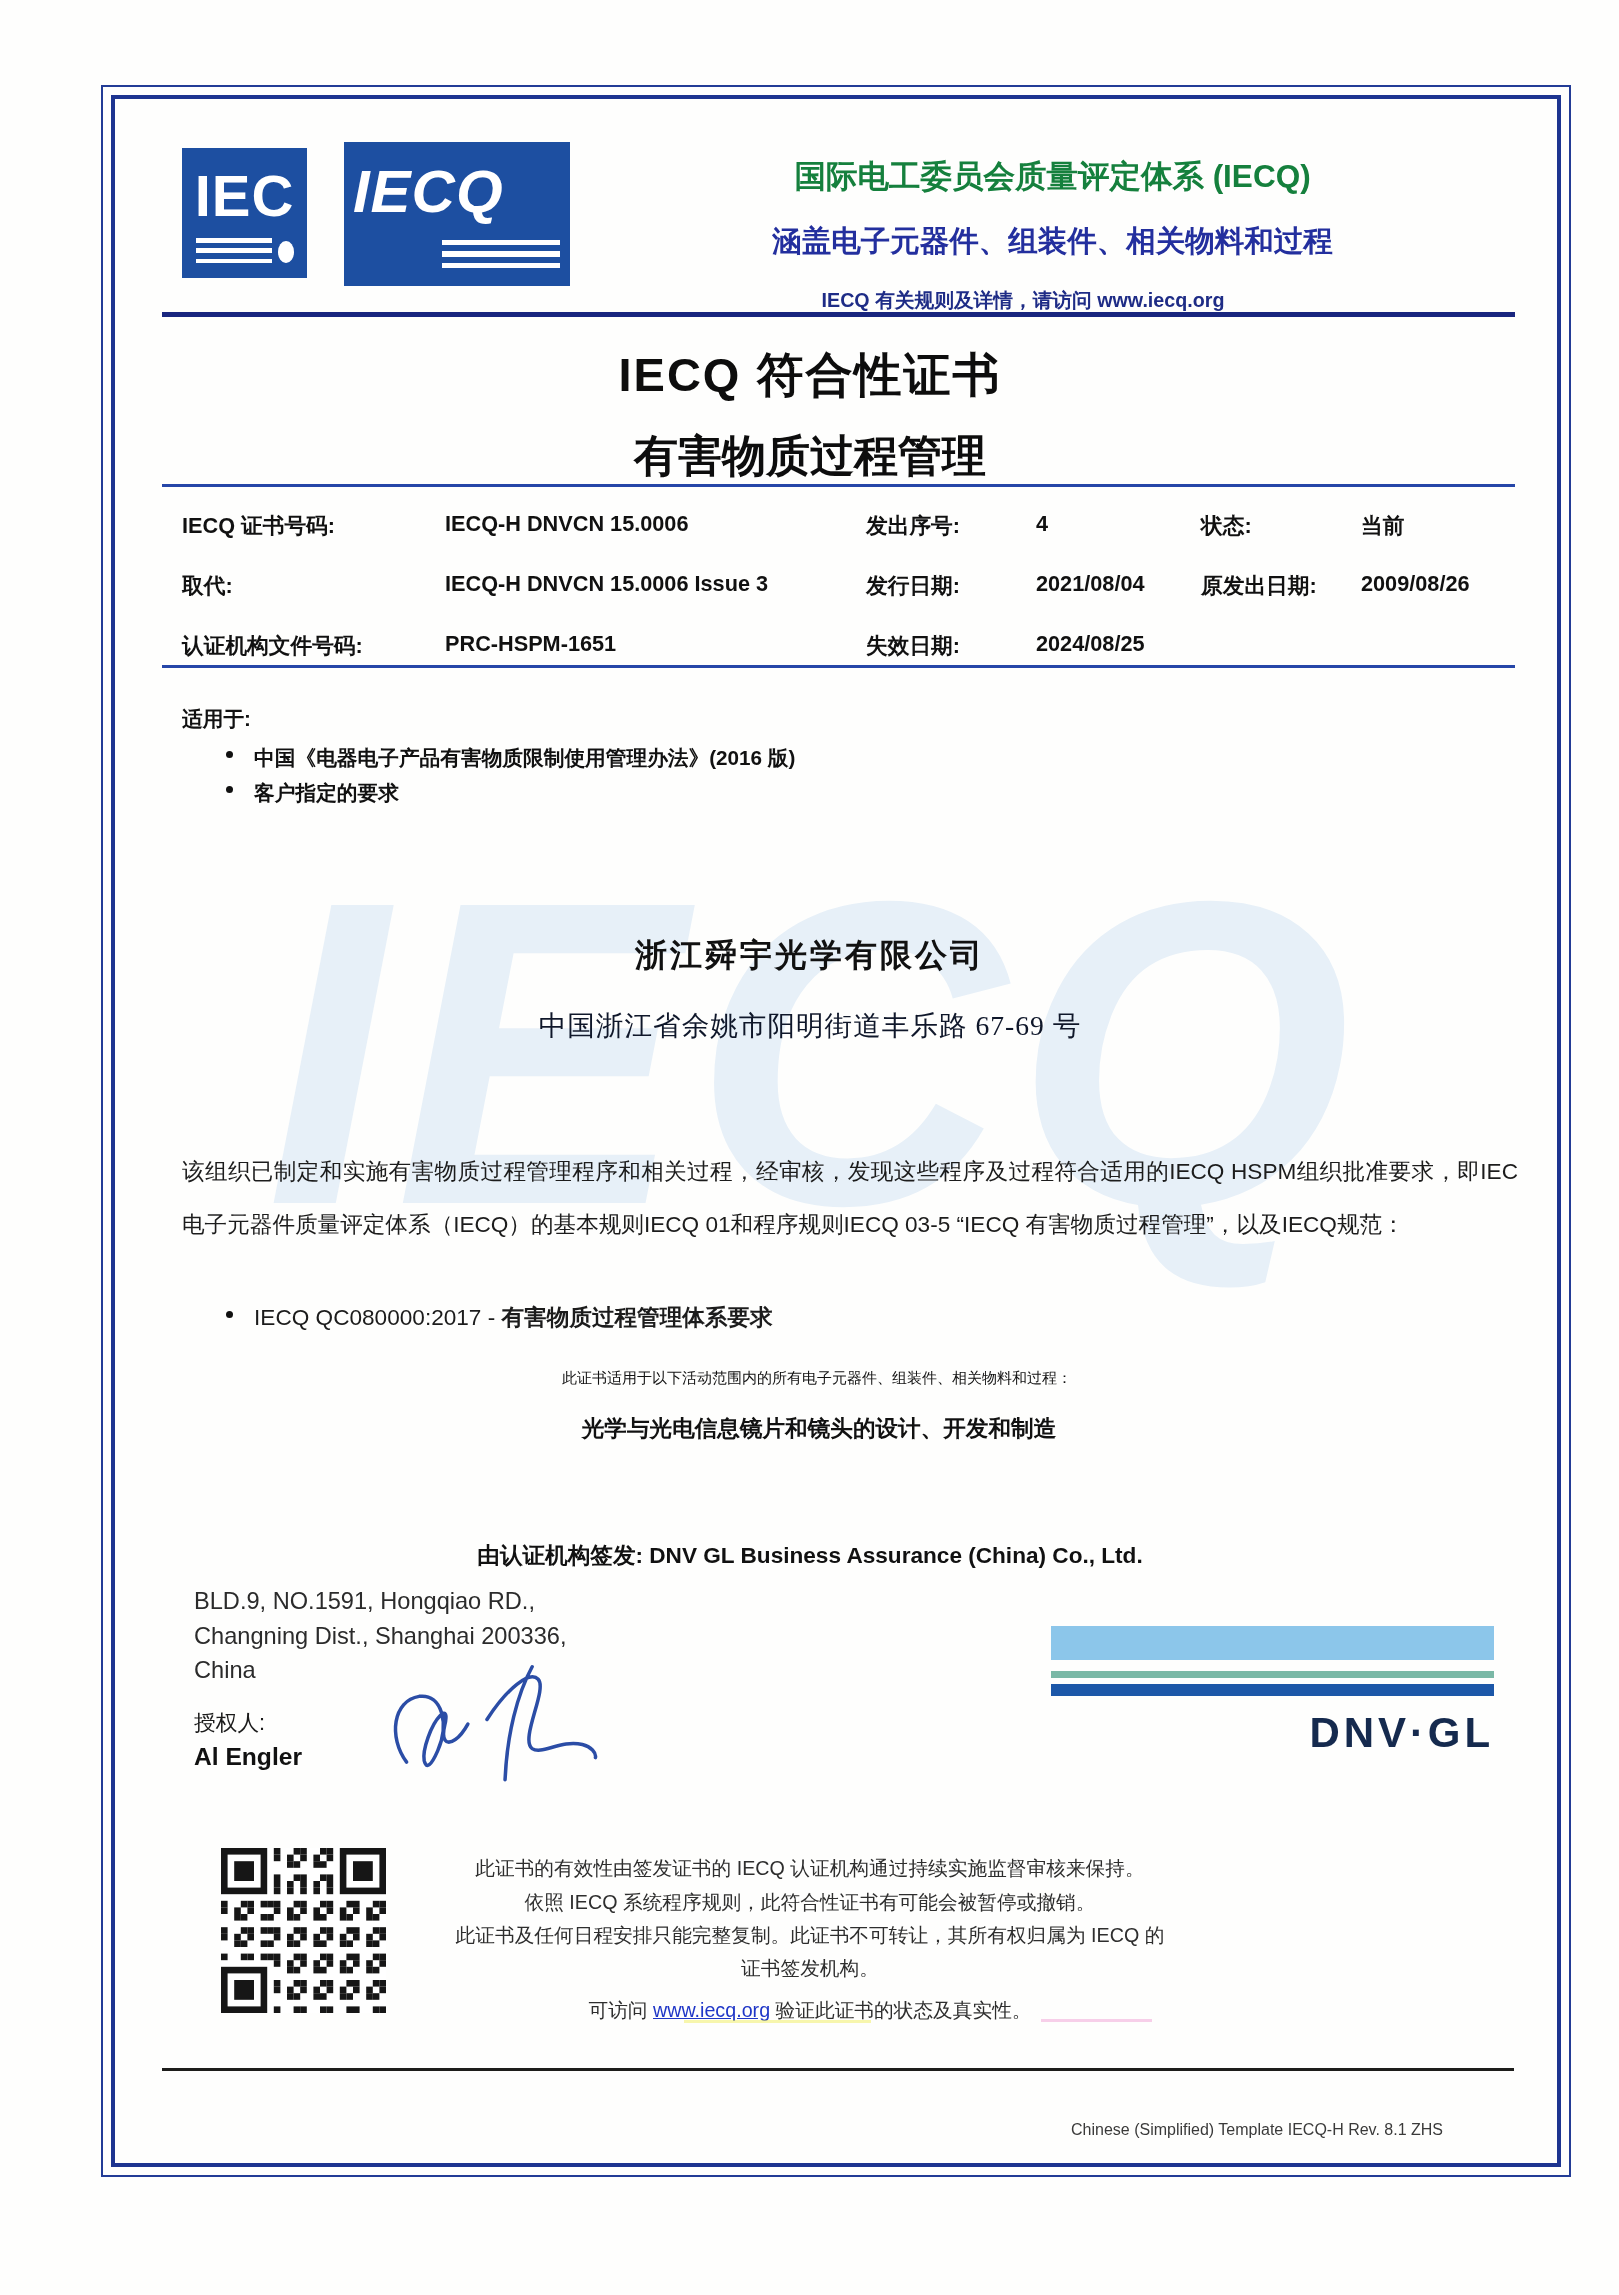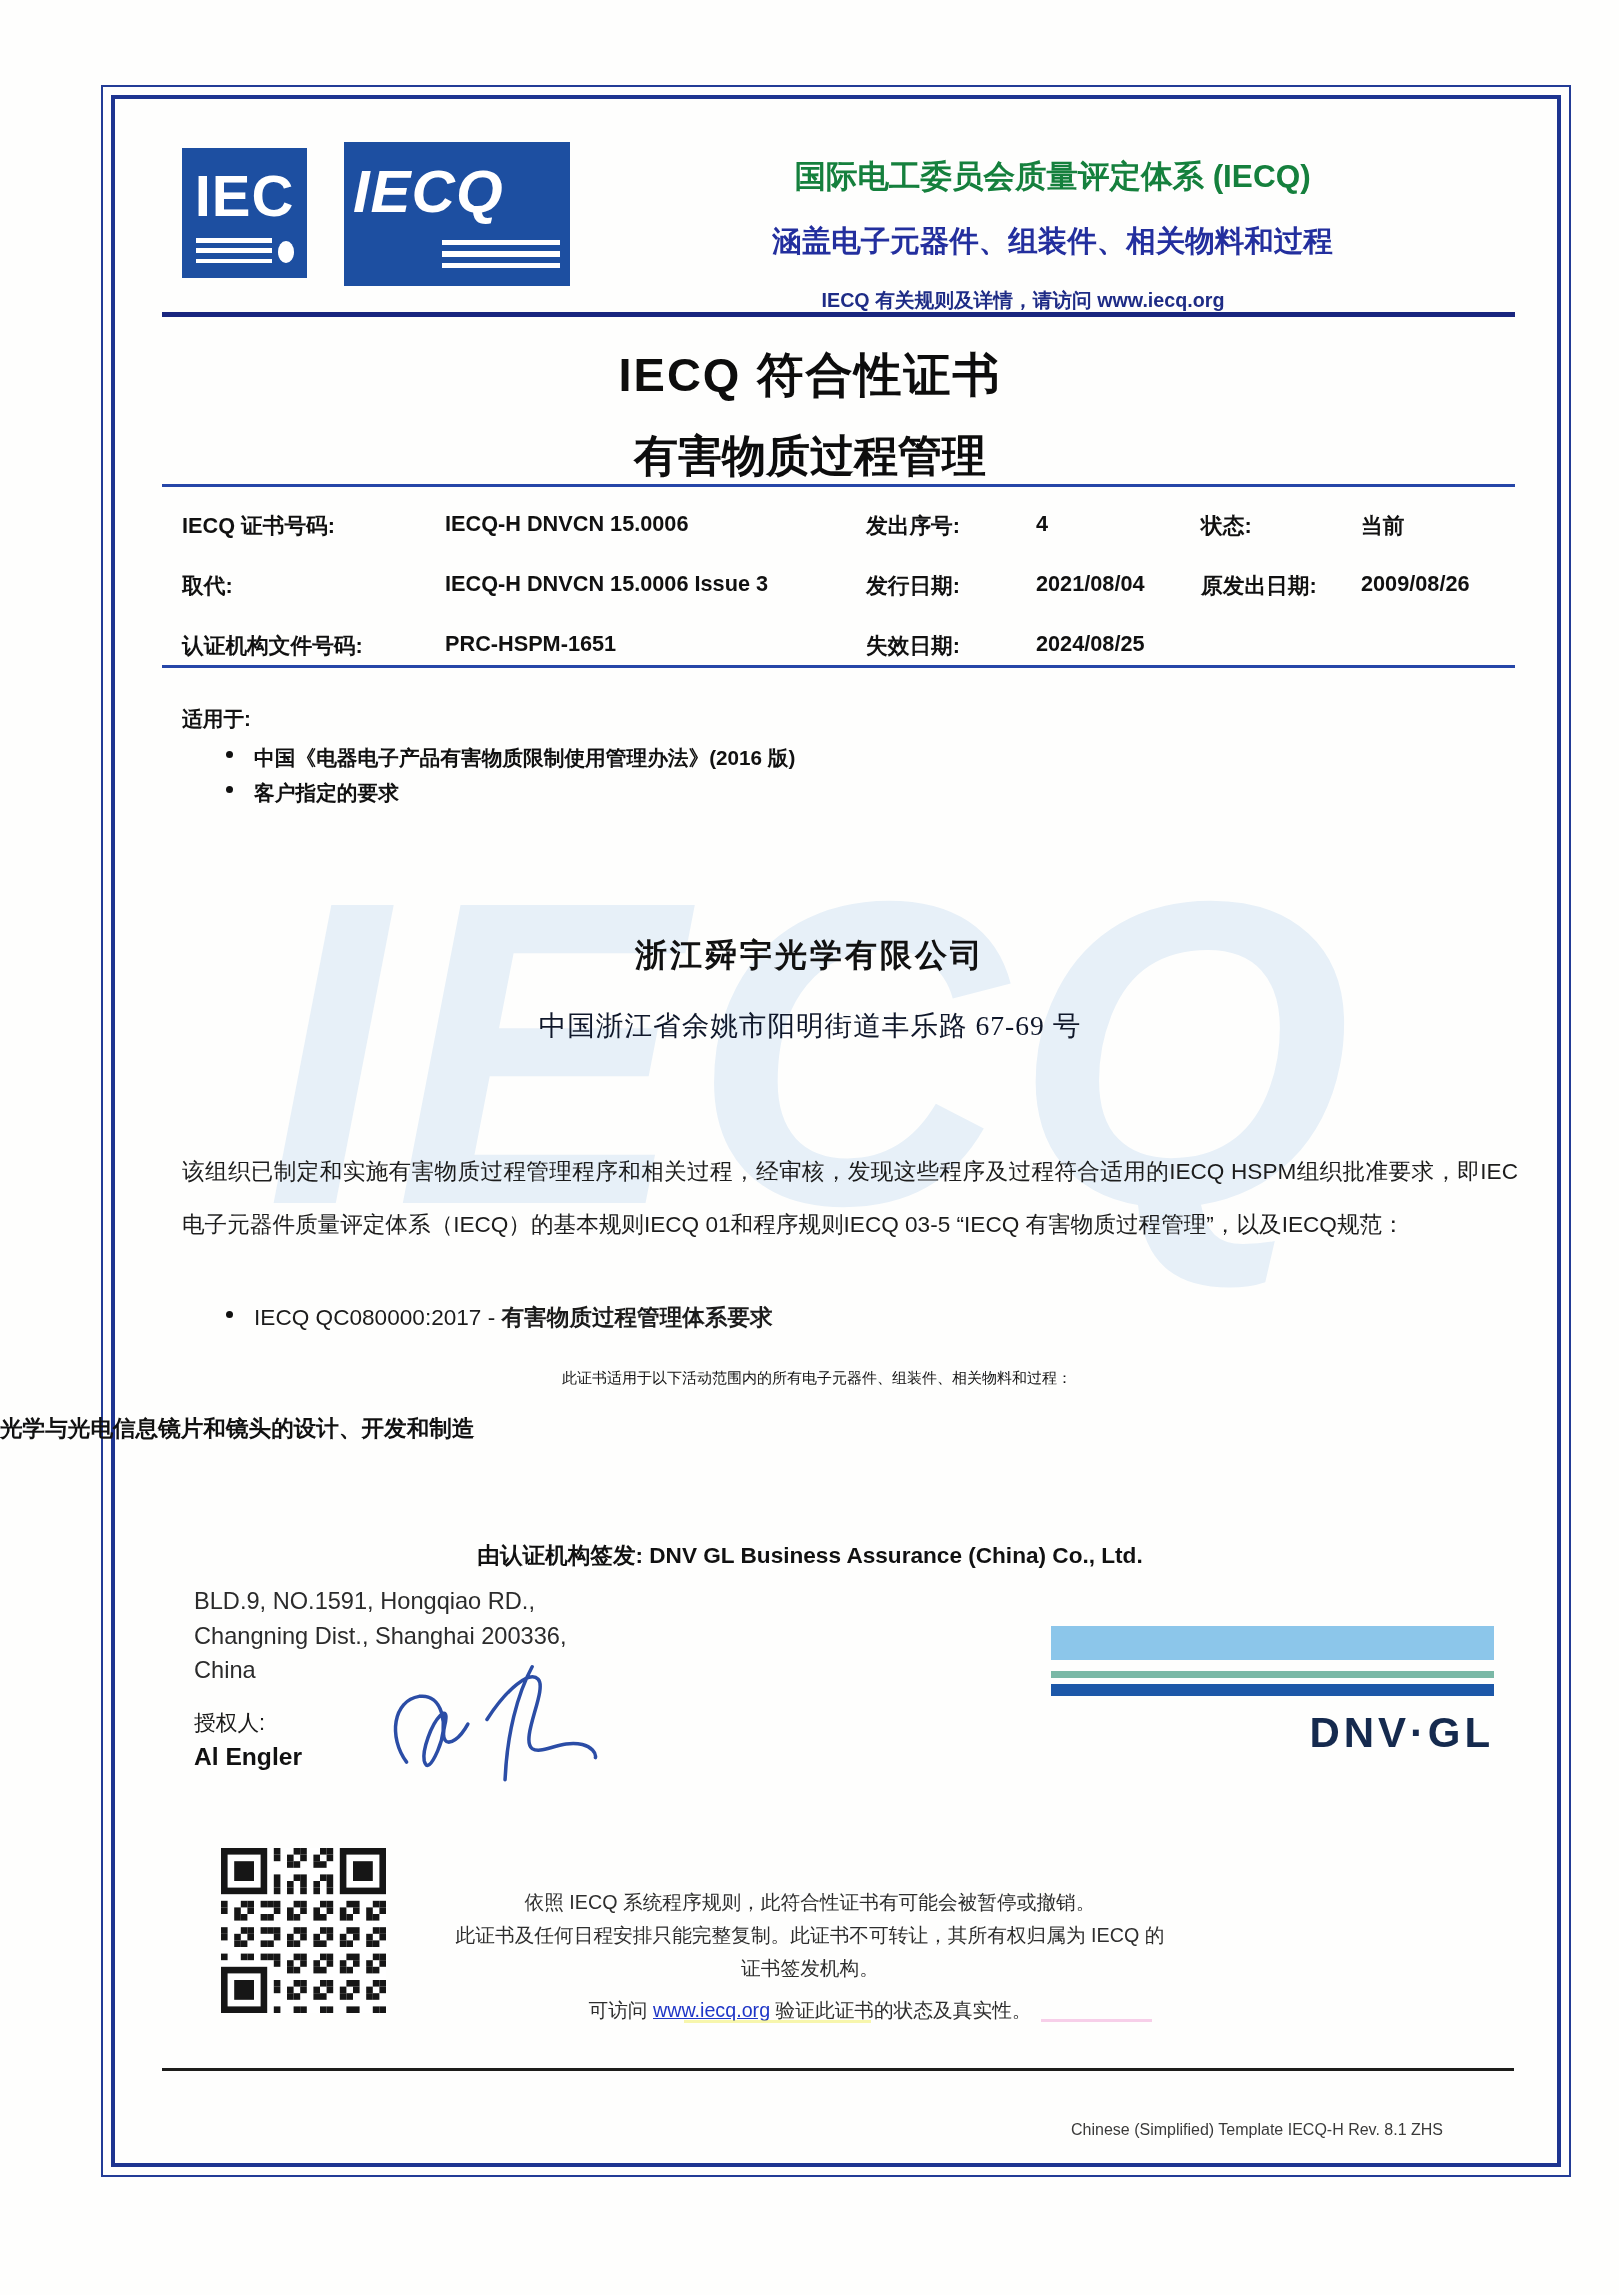--- a/index.html
+++ b/index.html
@@ -45,21 +45,21 @@
   .company{left:0;right:0;top:934px;text-align:center;font-size:32px;font-weight:600;
            font-family:"Liberation Serif",serif;letter-spacing:3px;}
   .caddr{left:0;right:0;top:1007px;text-align:center;font-size:27.6px;
          font-family:"Liberation Serif",serif;letter-spacing:1px;color:#0f172a;}
   
   .bodytext{left:182px;top:1146px;width:1336px;font-size:22.6px;line-height:2.34;
             text-align:justify;color:#1c1c1c;}
   .specbullet{left:226px;top:1302px;width:1230px;font-size:22.6px;color:#1c1c1c;}
   .specbold{font-weight:bold;}
   .scope1{left:0;right:0;top:1369px;text-align:center;font-size:15px;font-weight:normal;padding-left:14px;}
-  .scope2{left:0;right:0;top:1413px;font-size:22.6px;font-weight:bold;}
+  .scope2{left:0;right:0;top:1413px;text-align:center;font-size:22.6px;font-weight:bold;padding-left:18px;}
   
   .issuer{left:0;right:0;top:1540px;text-align:center;font-size:22.6px;font-weight:bold;}
   .iaddr{left:194px;font-size:23.6px;color:#2b2b2b;}
   .auth-label{left:194px;top:1708px;font-size:21.7px;color:#1a1a1a;}
   .auth-name{left:194px;top:1743px;font-size:24.6px;font-weight:bold;}
   .sig{left:379px;top:1653px;}
   
   .dnv{left:1051px;top:1626px;width:443px;height:128px;}
   .dnv-bar1{position:absolute;left:0;top:0;width:100%;height:34px;background:#8cc6ea;}
   .dnv-bar2{position:absolute;left:0;top:45px;width:100%;height:6.9px;background:#7ab8a6;}
@@ -174,20 +174,21 @@
     </svg>
   </div>
 
   <div class="abs dnv">
     <div class="dnv-bar1"></div>
     <div class="dnv-bar2"></div>
     <div class="dnv-bar3"></div>
     <div class="dnv-text">DNV·GL</div>
   </div>
 
+  <div class="abs fline" style="top:1855px;">此证书的有效性由签发证书的 IECQ 认证机构通过持续实施监督审核来保持。</div>
   <div class="abs fline" style="top:1889px;">依照 IECQ 系统程序规则，此符合性证书有可能会被暂停或撤销。</div>
   <div class="abs fline" style="top:1922px;">此证书及任何日程安排只能完整复制。此证书不可转让，其所有权归属为 IECQ 的</div>
   <div class="abs fline" style="top:1955px;">证书签发机构。</div>
   <div class="abs fline" style="top:1997px;">
     <span>可访问 </span><a class="link">www.iecq.org</a><span> 验证此证书的状态及真实性。</span>
   </div>
 
   <div class="abs qr" id="qr"><svg width="165" height="165" viewBox="0 0 325 325">
         <rect x="0" y="0" width="325" height="325" fill="#ffffff"></rect>
         <rect x="104" y="0" width="13" height="13" fill="#161616"></rect>

